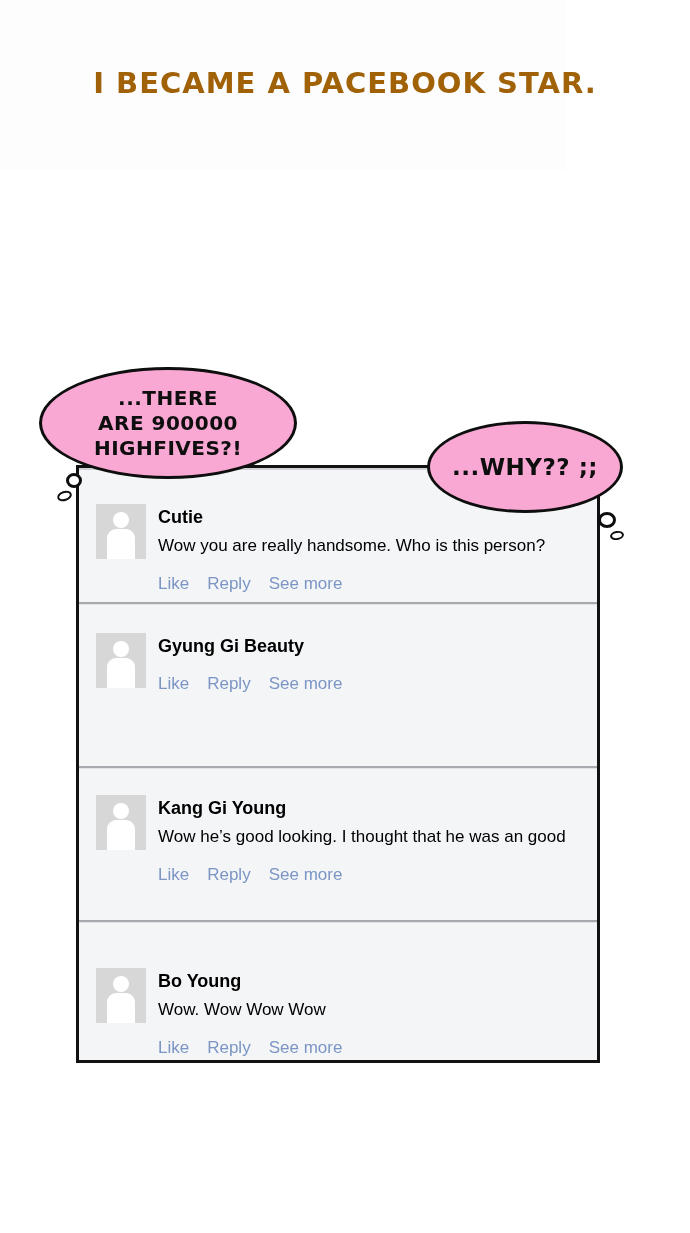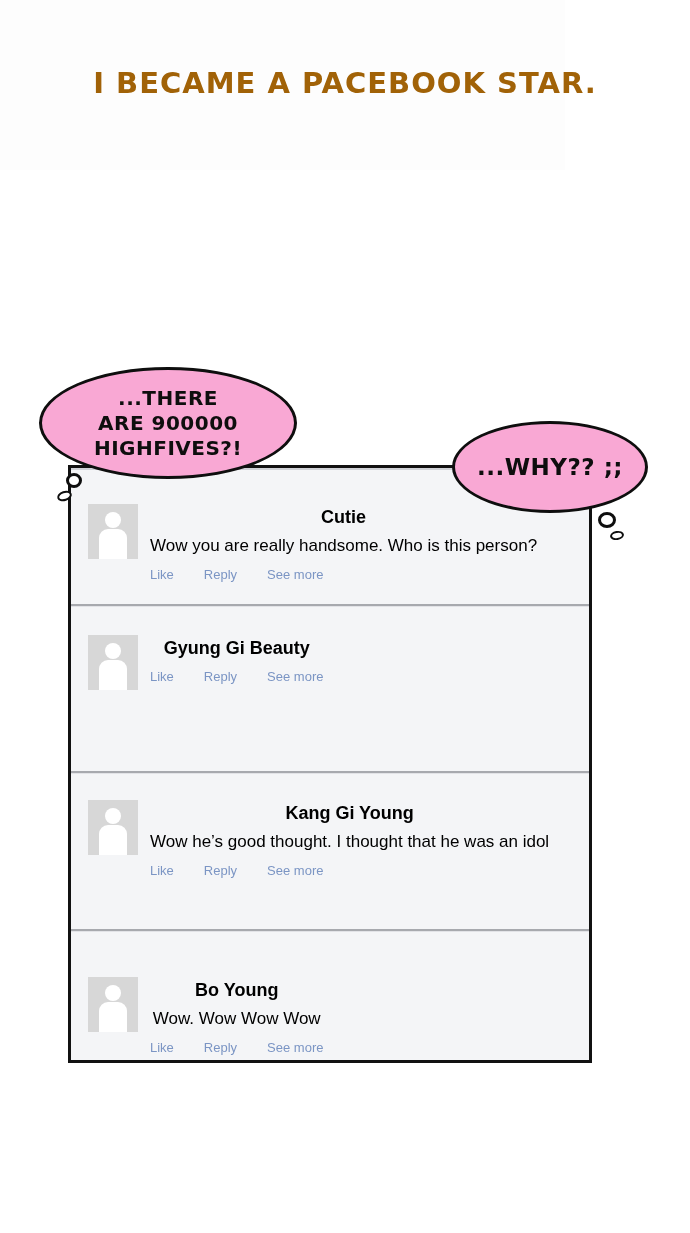--- a/index.html
+++ b/index.html
@@ -19,26 +19,26 @@
   .episode-title{
     position:absolute;left:0;top:66px;width:690px;
     text-align:center;
     font-family:"DejaVu Sans",sans-serif;
     font-weight:bold;font-size:29px;letter-spacing:1px;
     color:#a16207;
   }
 
   
   .comment-panel{
-    position:absolute;left:68px;top:465px;width:524px;height:598px;
+    position:absolute;left:76px;top:465px;width:524px;height:598px;
     background:var(--panel-bg);
     border:3px solid var(--ink);
     box-shadow:inset 0 2px 0 #cfd1d6;
     z-index:1;
-    display:flex;flex-direction:column;text-align:center;
+    display:flex;flex-direction:column;
   }
   .comment-row{padding:36px 18px 0 17px;height:141px;}
   .comment-row + .comment-row{
     border-top:2px solid var(--divider);
     box-shadow:inset 0 1px 0 var(--divider-light);
   }
   .comment-row:nth-of-type(2){height:174px;padding-top:29px;}
   .comment-row:nth-of-type(3){height:164px;padding-top:27px;}
   .comment-row:nth-of-type(4){flex:1;padding-top:46px;}
 
@@ -58,36 +58,36 @@
   .comment-body{margin-left:12px;padding-top:1px;}
   .comment-author{
     font-weight:bold;font-size:18px;line-height:24px;color:#000;
   }
   .comment-message{
     font-size:17px;line-height:24px;color:#000000;margin-top:5px;
     white-space:nowrap;
   }
   .comment-message .mention{font-weight:bold;}
   .comment-actions{
-    margin-top:5px;display:flex;gap:30px;
-    font-size:13px;line-height:24px;color:var(--link-color);
+    margin-top:14px;display:flex;gap:18px;
+    font-size:17px;line-height:24px;color:var(--link-color);
   }
   .action-link{cursor:pointer;}
 
   
   .bubble{
     position:absolute;background:#f9a8d4;border:3px solid #0e0e0e;
     border-radius:50%;z-index:2;
     display:flex;align-items:center;justify-content:center;
     text-align:center;
     font-family:"DejaVu Sans",sans-serif;font-weight:bold;color:#0e0e0e;
   }
   .bubble-left{left:39px;top:367px;width:258px;height:112px;
     font-size:20px;line-height:25px;letter-spacing:.5px;}
-  .bubble-right{left:452px;top:421px;width:196px;height:92px;
+  .bubble-right{left:427px;top:421px;width:196px;height:92px;
     font-size:23px;letter-spacing:.5px;}
 
   .tail-dot{
     position:absolute;background:#ffffff;border:3px solid #0e0e0e;
     border-radius:50%;z-index:2;
   }
   .dot-l1{left:66px;top:473px;width:16px;height:15px;}
   .dot-l2{left:57px;top:491px;width:15px;height:10px;transform:rotate(-18deg);border-width:2px;}
   .dot-r1{left:598px;top:512px;width:18px;height:16px;}
   .dot-r2{left:610px;top:531px;width:14px;height:9px;transform:rotate(-10deg);border-width:2px;}
@@ -135,21 +135,21 @@
     </div>
   </div>
     <div class="comment-row">
     <div class="comment-inner">
       <div class="avatar">
         <div class="head"></div>
         <div class="torso"></div>
       </div>
       <div class="comment-body">
         <div class="comment-author">Kang Gi Young</div>
-        <div class="comment-message"><span>Wow he’s good thought. I thought that he was an idol</span></div>
+        <div class="comment-message"><span>Wow he’s good looking. I thought that he was an good</span></div>
         <div class="comment-actions">
             <span class="action-link">Like</span>
             <span class="action-link">Reply</span>
             <span class="action-link">See more</span>
           </div>
       </div>
     </div>
   </div>
     <div class="comment-row">
     <div class="comment-inner">

